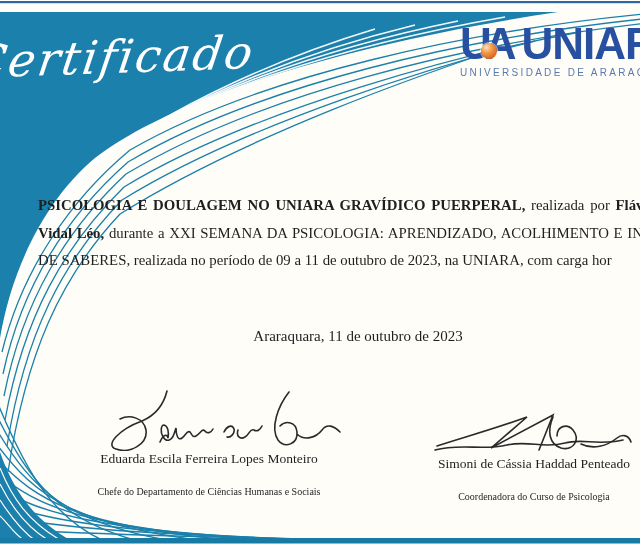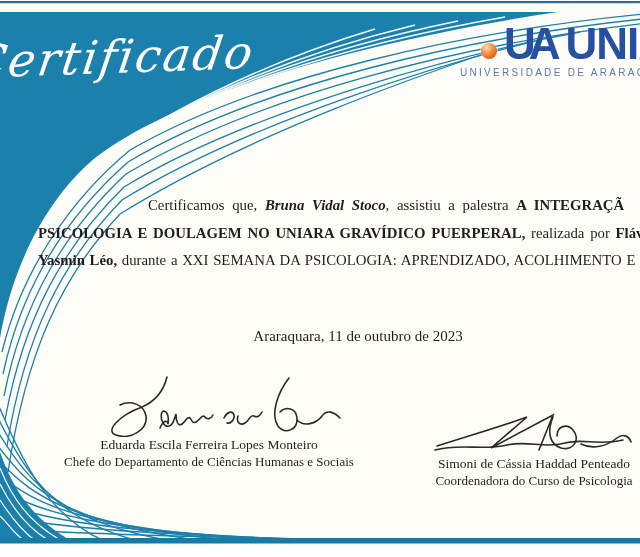--- a/index.html
+++ b/index.html
@@ -20,21 +20,20 @@
     white-space:nowrap;
   }
   
   .logo{position:absolute;left:460px;top:24px;width:230px;z-index:2;}
   .logo-row{display:flex;align-items:flex-start;position:relative;}
   .logo-monogram{
     position:relative;
     font-family:"Liberation Sans", sans-serif;font-weight:900;
     font-size:44px;line-height:40px;color:#2750a0;letter-spacing:-7px;
     padding-right:12px;
-    margin-left:44px;
   }
   .logo-ball{
     position:absolute;left:21px;top:19px;width:16px;height:16px;border-radius:50%;
     background:radial-gradient(circle at 35% 28%, #ffe2b8 0%, #f39a4a 35%, #e06a1d 70%, #b54c10 100%);
     box-shadow:0 0 0 1px rgba(255,255,255,.6);
   }
   .logo-wordmark{
     font-family:"Liberation Sans", sans-serif;font-weight:900;
     font-size:44px;line-height:40px;color:#2750a0;letter-spacing:-1px;
     white-space:nowrap;
@@ -50,25 +49,25 @@
   .line{white-space:nowrap;overflow:visible;}
   .line.l1{padding-left:110px;word-spacing:4px;}
   .line.l2{word-spacing:2px;}
   .line.l3{word-spacing:1px;}
   .b{font-weight:bold;}
   .bi{font-weight:bold;font-style:italic;}
   .date-line{position:absolute;left:38px;top:325px;width:640px;z-index:1;
     text-align:center;font-size:15px;line-height:22px;}
   
   .sig-block{position:absolute;z-index:1;text-align:center;}
-  .sig-left{left:43px;top:375px;width:332px;}
+  .sig-left{left:43px;top:389px;width:332px;}
   .sig-right{left:409px;top:412px;width:250px;}
   .sig-scrawl{display:block;margin:0 auto;}
   .sig-name{font-size:13.5px;line-height:16px;}
-  .sig-role{font-size:13px;line-height:17px;}
+  .sig-role{font-size:10px;line-height:17px;margin-top:16px;}
 </style>
 </head>
 <body>
 
 <svg class="decor" width="640" height="557" viewBox="0 0 640 557" aria-hidden="true">
 
   <rect x="0" y="543.5" width="640" height="14" fill="#ffffff"></rect>
 
   <rect x="0" y="1" width="640" height="2.2" fill="#2c66a6"></rect>
 
@@ -119,29 +118,27 @@
 <div class="logo">
   <div class="logo-row">
     <span class="logo-monogram">UA</span>
     <span class="logo-ball"></span>
     <span class="logo-wordmark">UNIARA</span>
   </div>
   <div class="logo-subtitle">UNIVERSIDADE DE ARARAQUARA</div>
 </div>
 
 <div class="cert-text">
-  <div class="line l1">
-    <span>Certificamos que, </span><span class="bi">Bruna Vidal Stoco</span><span>, assistiu a palestra </span><span class="b">A INTEGRAÇÃ</span>
-  </div>
   <div class="line l2">
     <span class="b">PSICOLOGIA E DOULAGEM NO UNIARA GRAVÍDICO PUERPERAL,</span><span> realizada por </span><span class="b">Flávia Ca</span>
   </div>
   <div class="line l3">
-    <span class="b">Yasmin Léo,</span><span> durante a XXI SEMANA DA PSICOLOGIA: APRENDIZADO, ACOLHIMENTO E INTEGR</span>
+    <span class="b">Vidal Léo,</span><span> durante a XXI SEMANA DA PSICOLOGIA: APRENDIZADO, ACOLHIMENTO E INTEGR</span>
   </div>
+  <div class="line">DE SABERES, realizada no período de 09 a 11 de outubro de 2023, na UNIARA, com carga hor</div>
 </div>
 
 <div class="date-line">Araraquara, 11 de outubro de 2023</div>
 
 <div class="sig-block sig-left">
   <svg class="sig-scrawl" width="290" height="62" viewBox="0 0 290 62" aria-hidden="true">
     <g stroke="#2a2a2a" stroke-width="1.6" fill="none" stroke-linecap="round">
       <path d="M103,2 C100,14 92,26 78,32 C56,40 40,56 52,60 C66,65 84,55 82,41 C80,29 66,25 56,30"></path>
       <path d="M96,53 C99,46 103,44 104,49 C105,43 104,37 100,36 C97,36 96,43 99,48 C103,54 108,51 110,45 L112,39 C112,46 114,52 118,49 C122,46 123,41 126,43 C128,45 128,49 132,47 C137,44 138,39 141,42 C143,45 147,44 149,40"></path>
       <path d="M160,43 C163,37 168,35 170,40 C171,44 167,49 163,48 M174,41 C172,47 176,51 181,48 C186,45 186,39 190,41 C193,43 196,41 198,37"></path>

